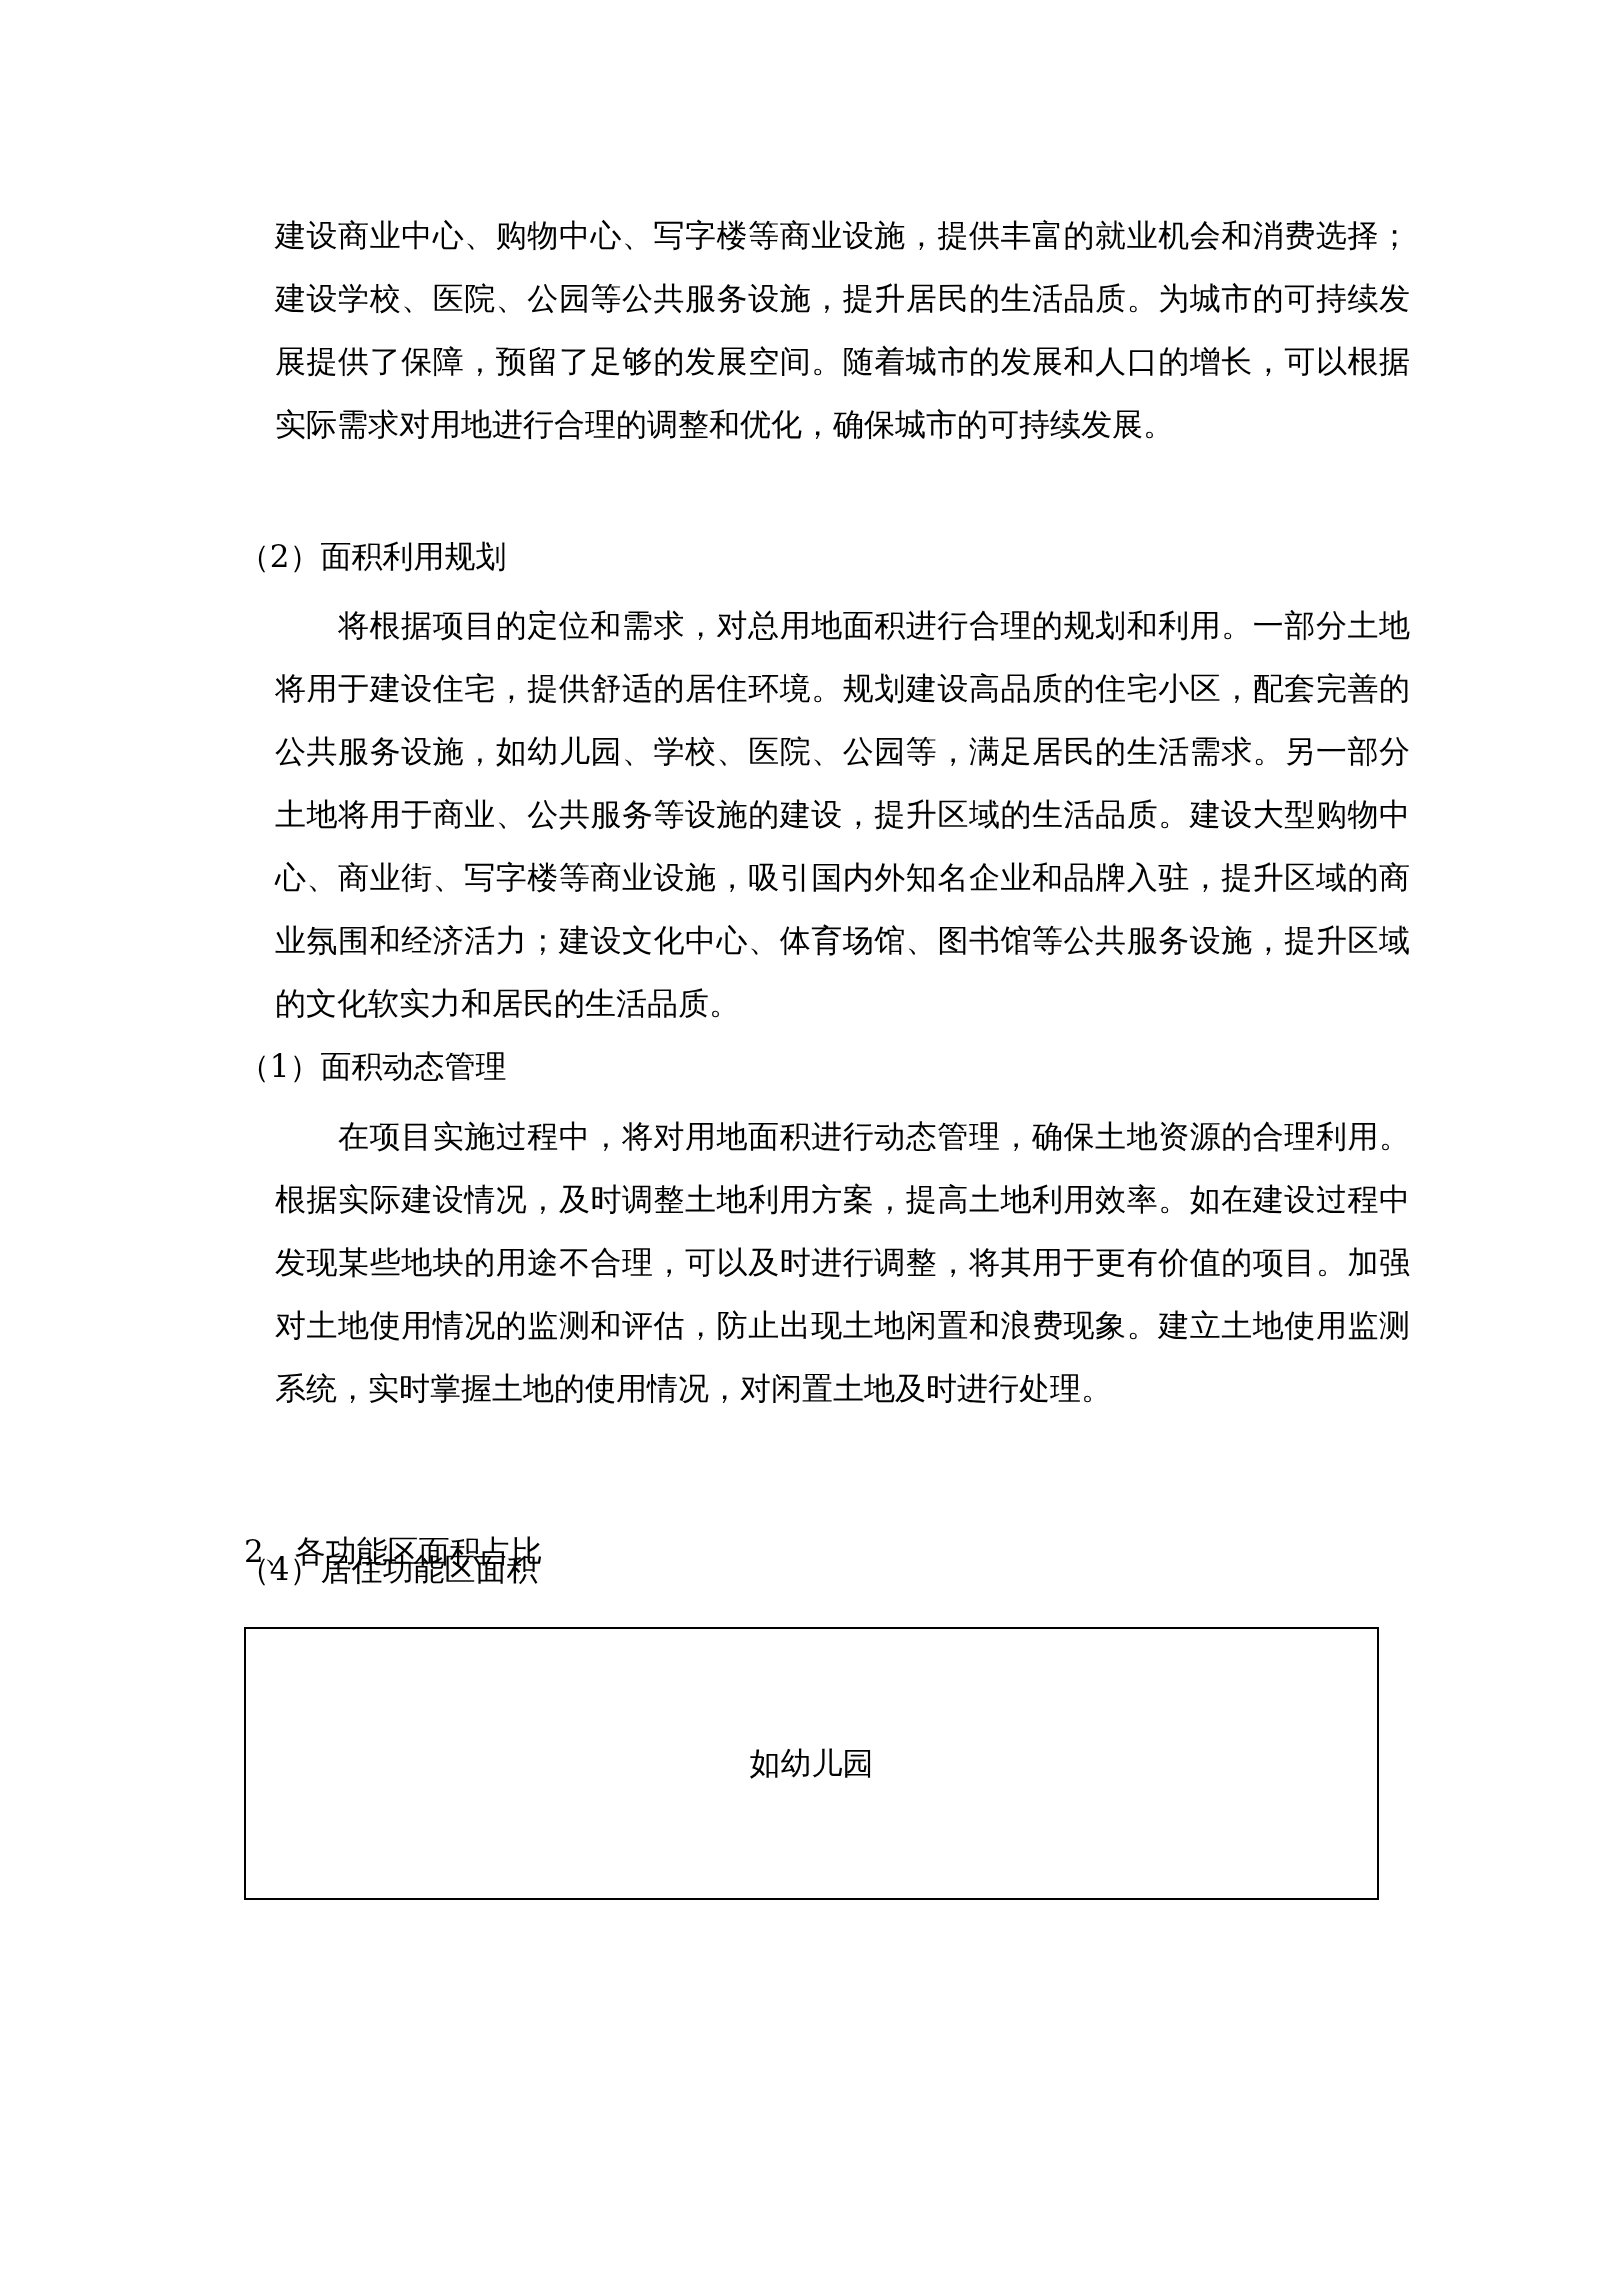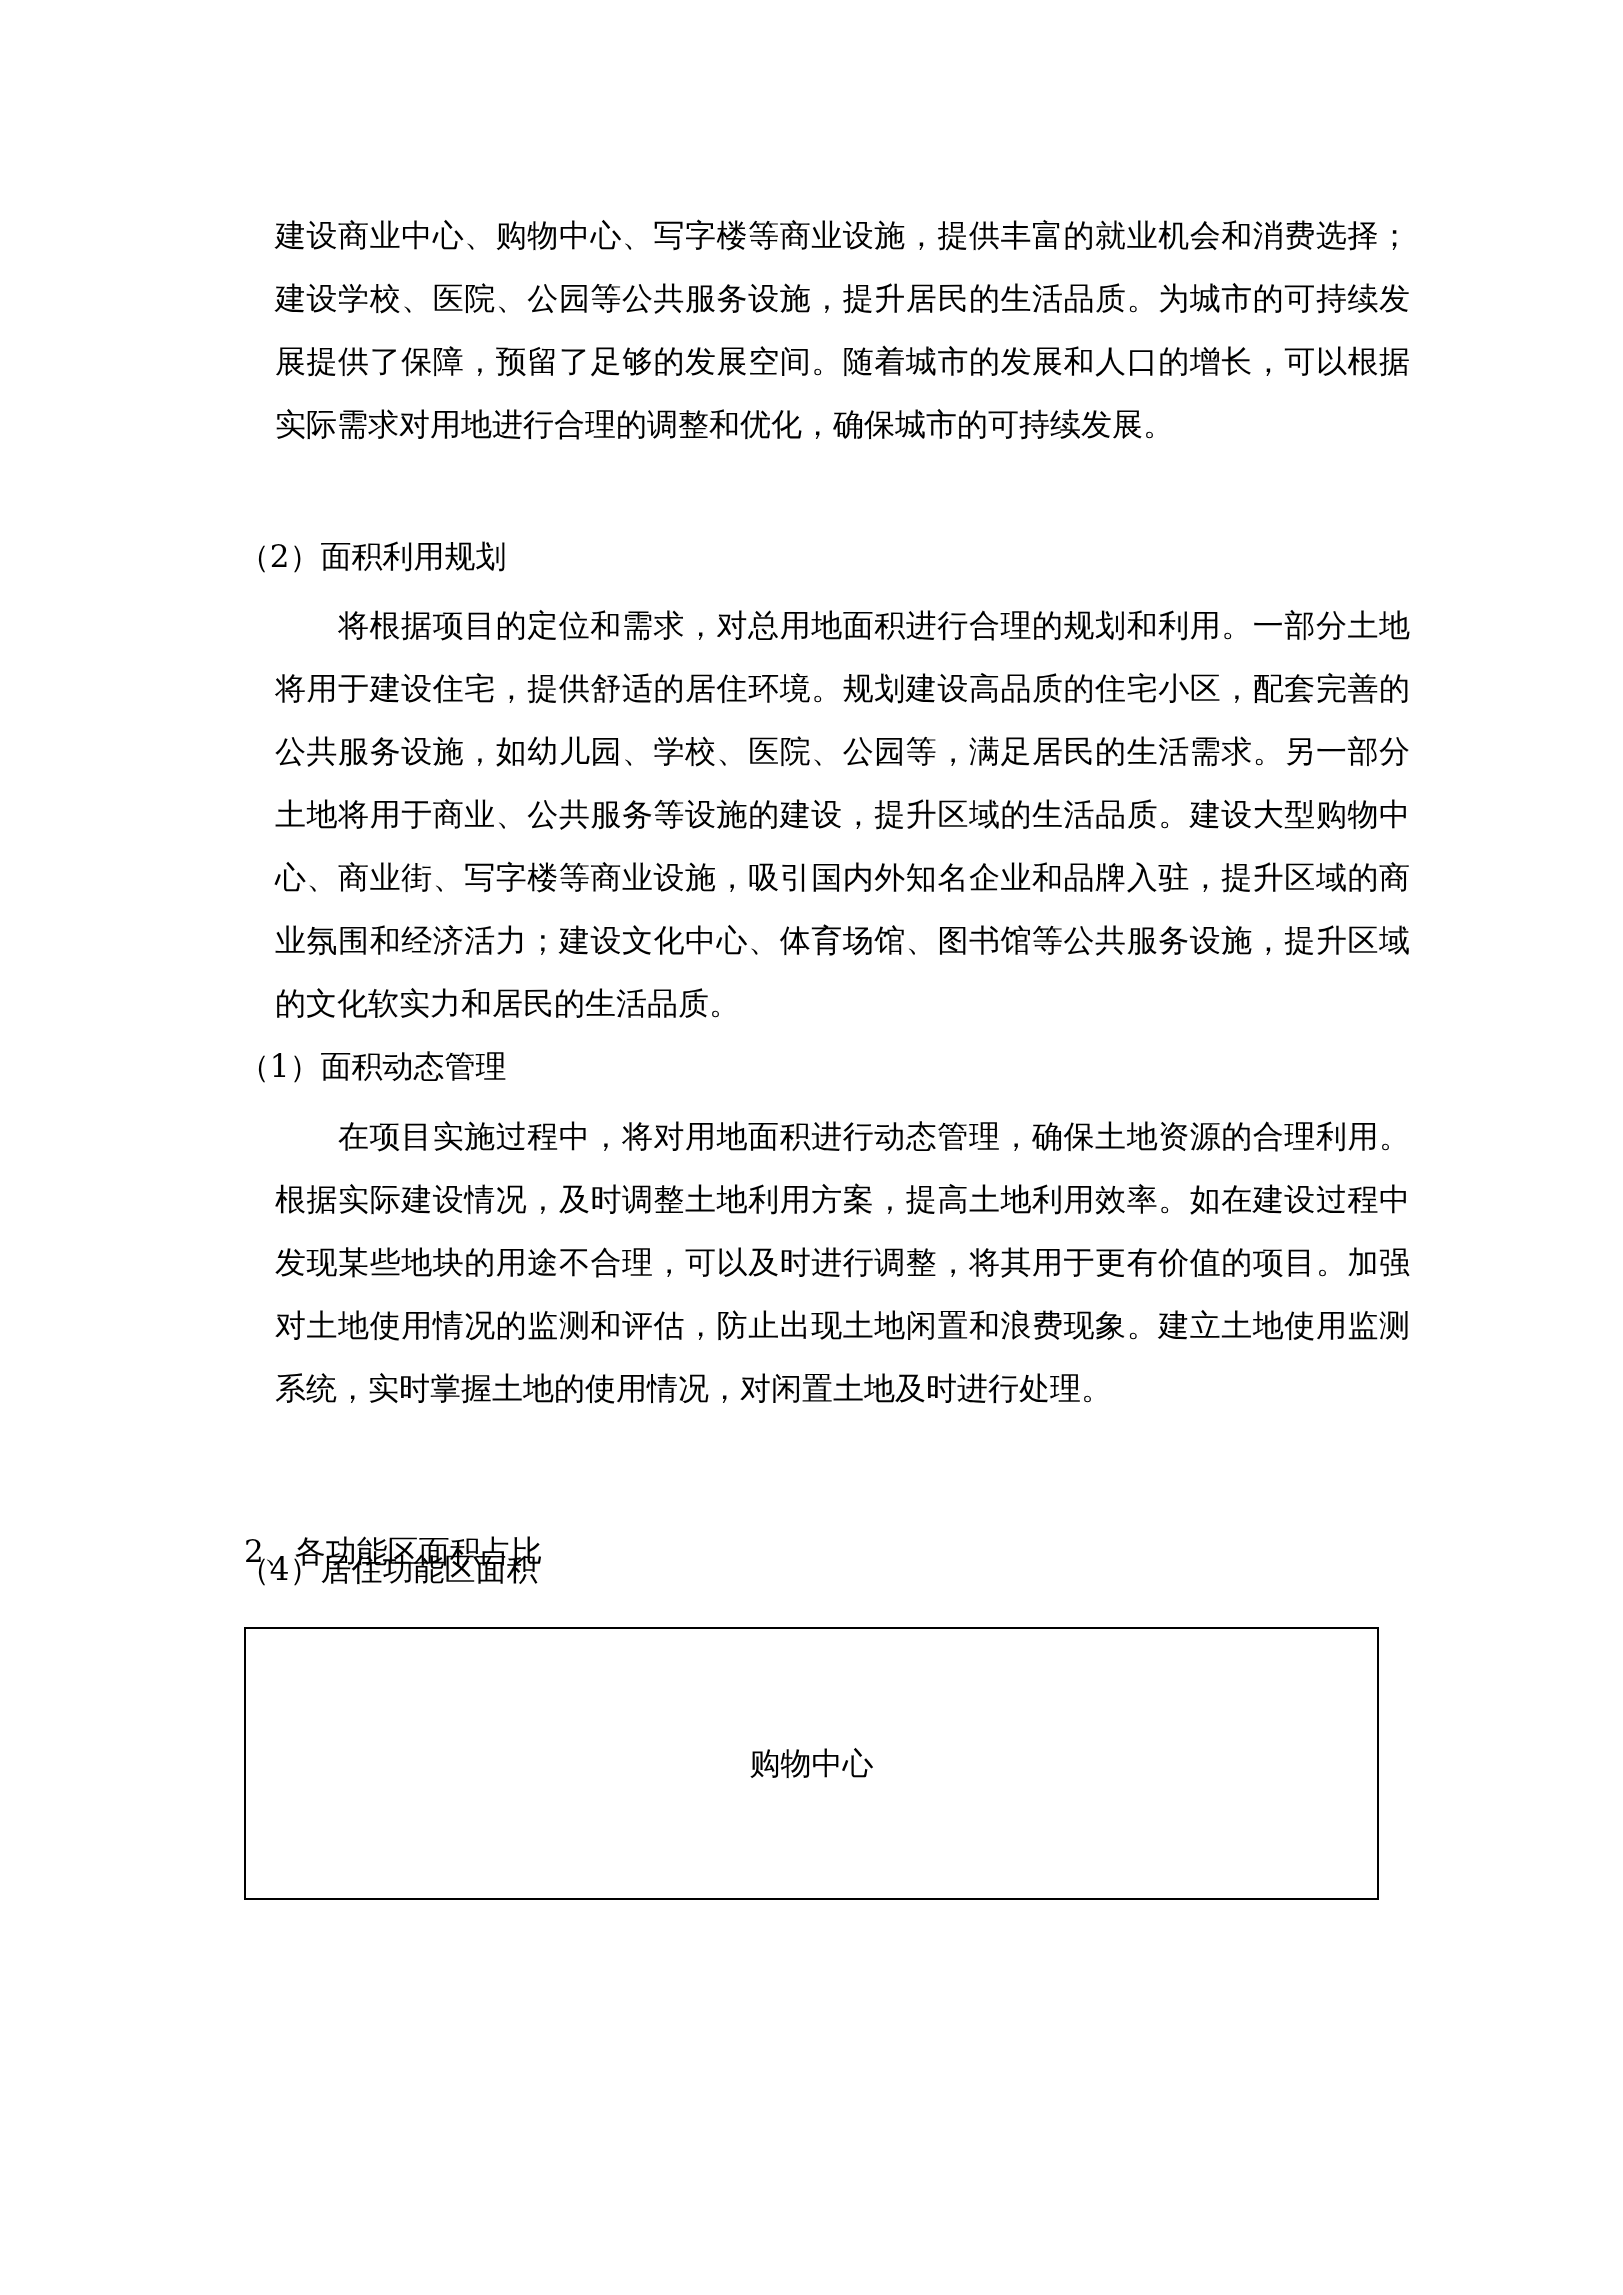--- a/index.html
+++ b/index.html
@@ -28,16 +28,16 @@
 
   <p class="heading" style="top:1047px; left:-5.2px;">（1）面积动态管理</p>
   <p class="para indent" style="top:1089px;">在项目实施过程中，将对用地面积进行动态管理，确保土地资源的合理利用。根据实际建设情况，及时调整土地利用方案，提高土地利用效率。如在建设过程中发现某些地块的用途不合理，可以及时进行调整，将其用于更有价值的项目。加强对土地使用情况的监测和评估，防止出现土地闲置和浪费现象。建立土地使用监测系统，实时掌握土地的使用情况，对闲置土地及时进行处理。</p>
 
   <p class="heading" style="top:1532px;">2、各功能区面积占比</p>
   <p class="heading" style="top:1550px; left:-5.2px;">（4）居住功能区面积</p>
 </div>
 
 <div class="tbl">
   <div class="content">
-    <span>购物中心</span>
+    <span>如幼儿园</span>
   </div>
 </div>
 
 
 </body></html>

